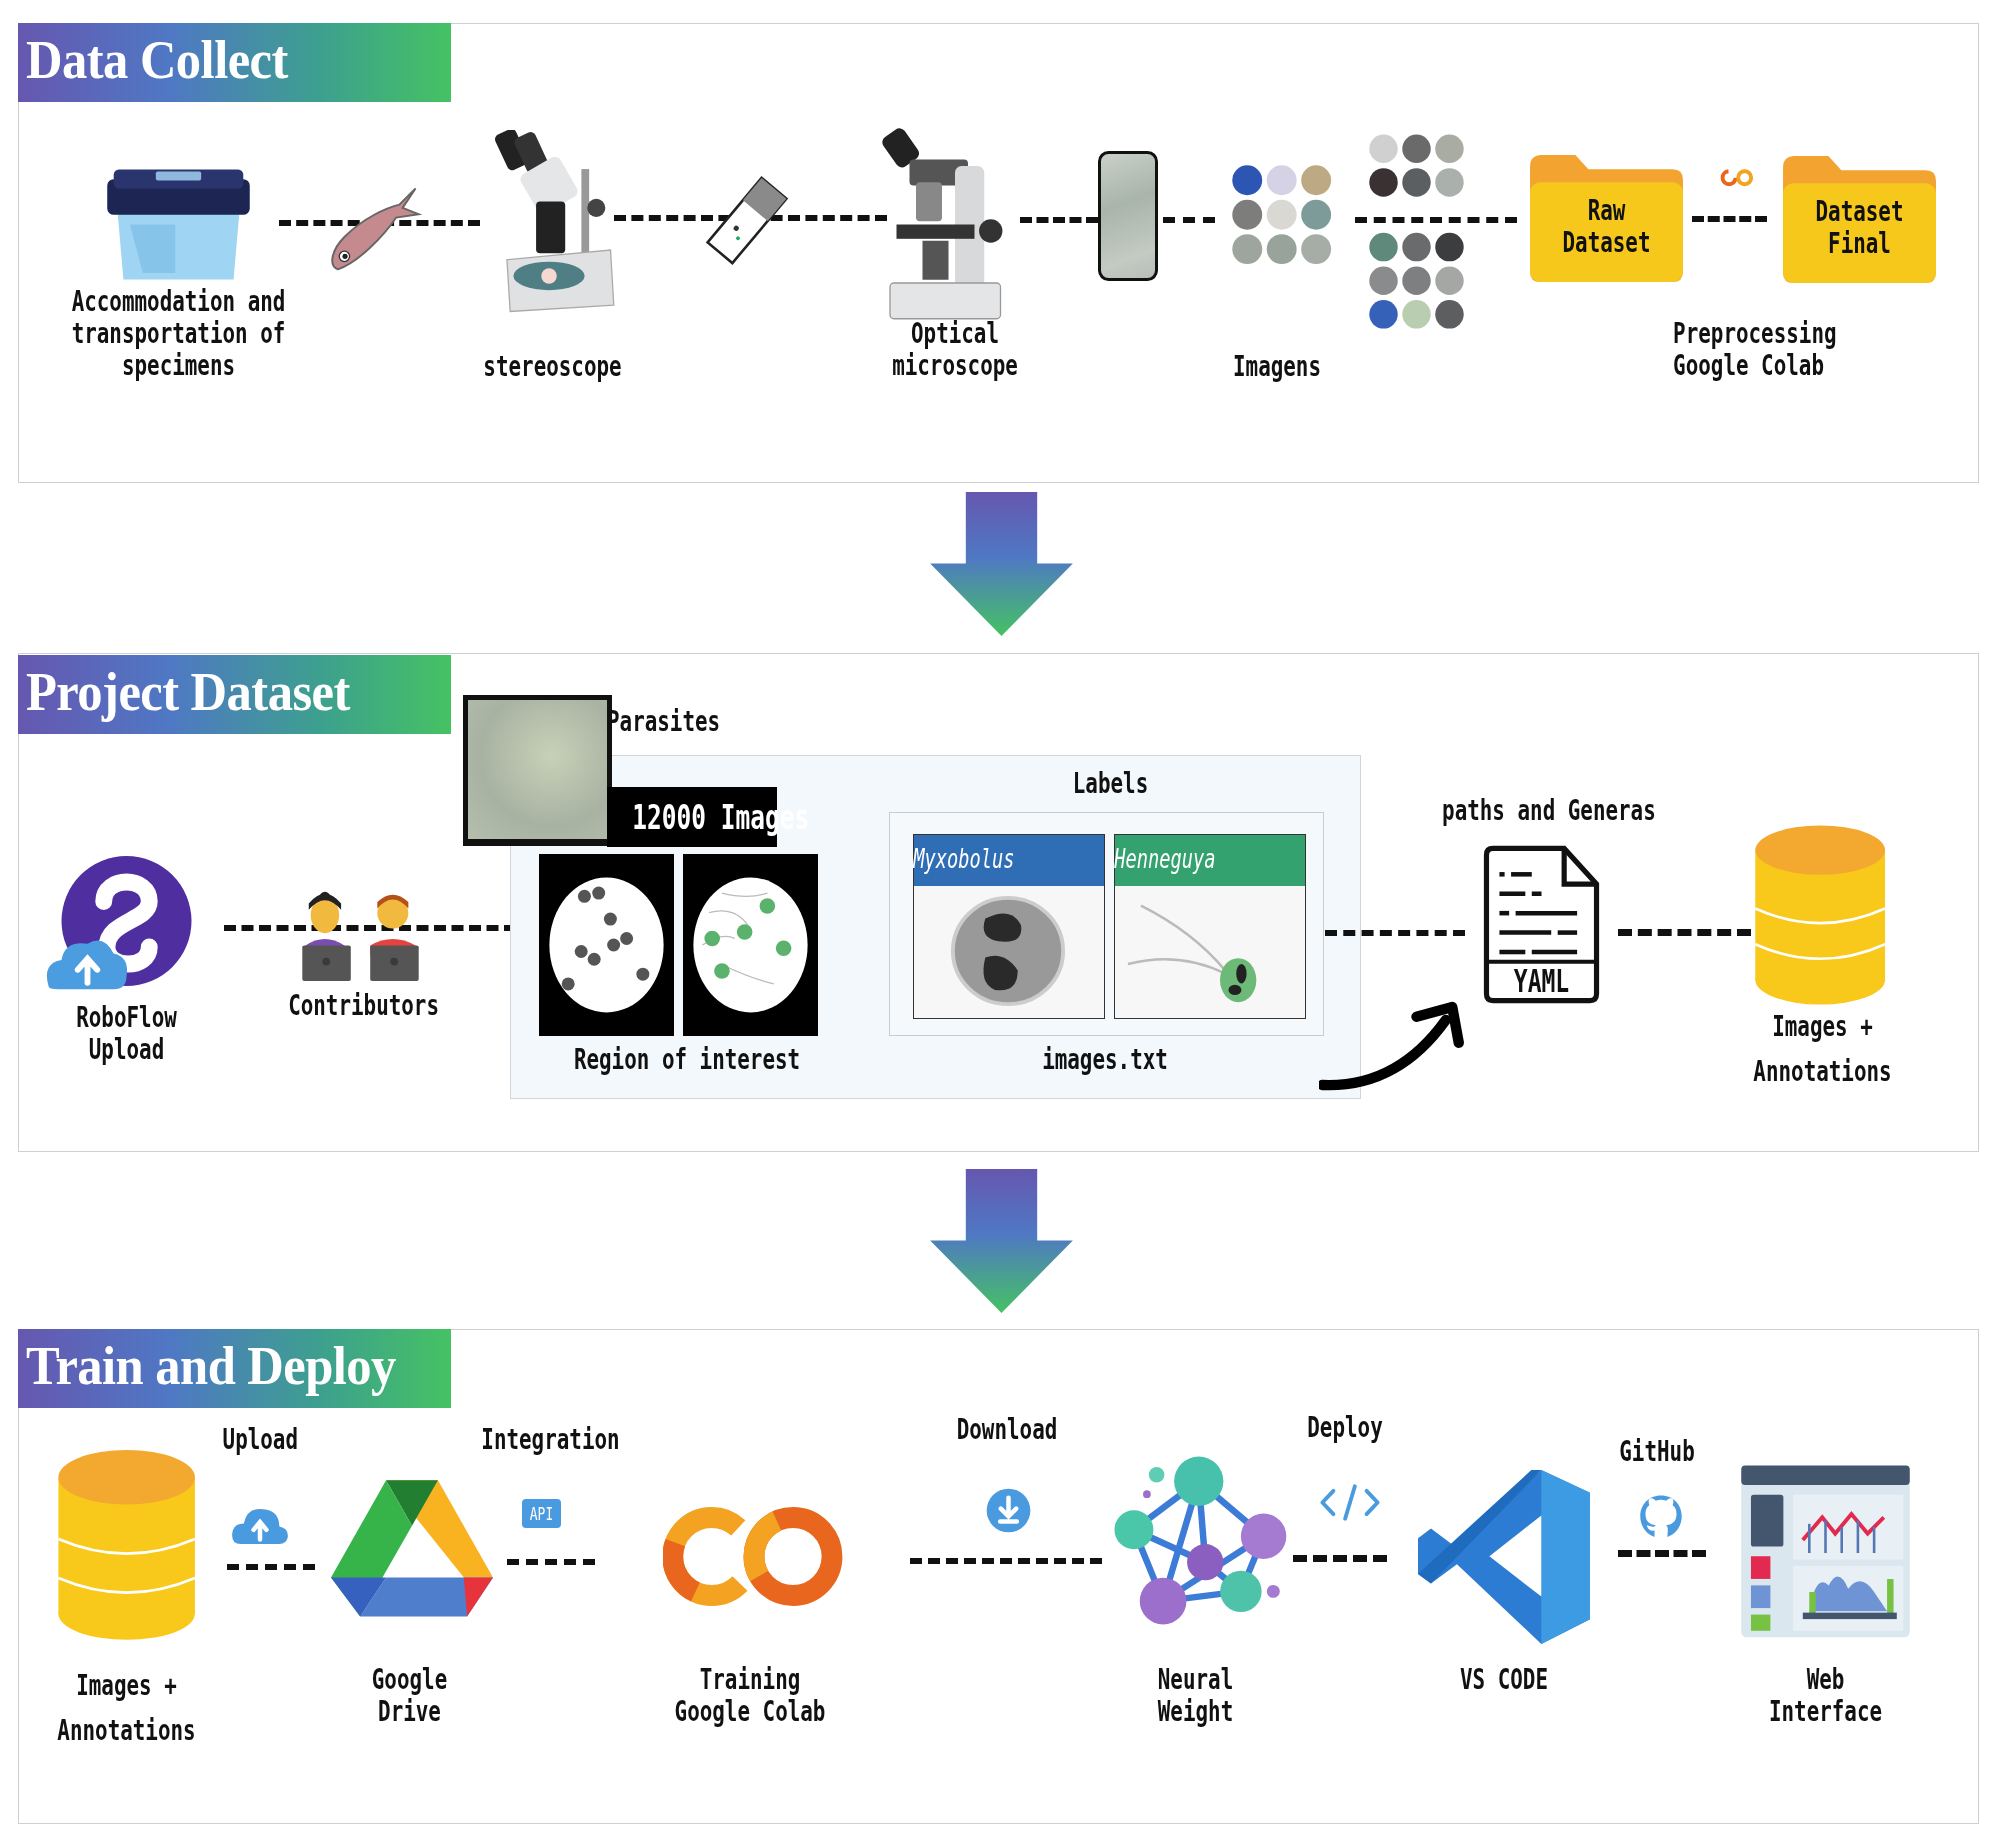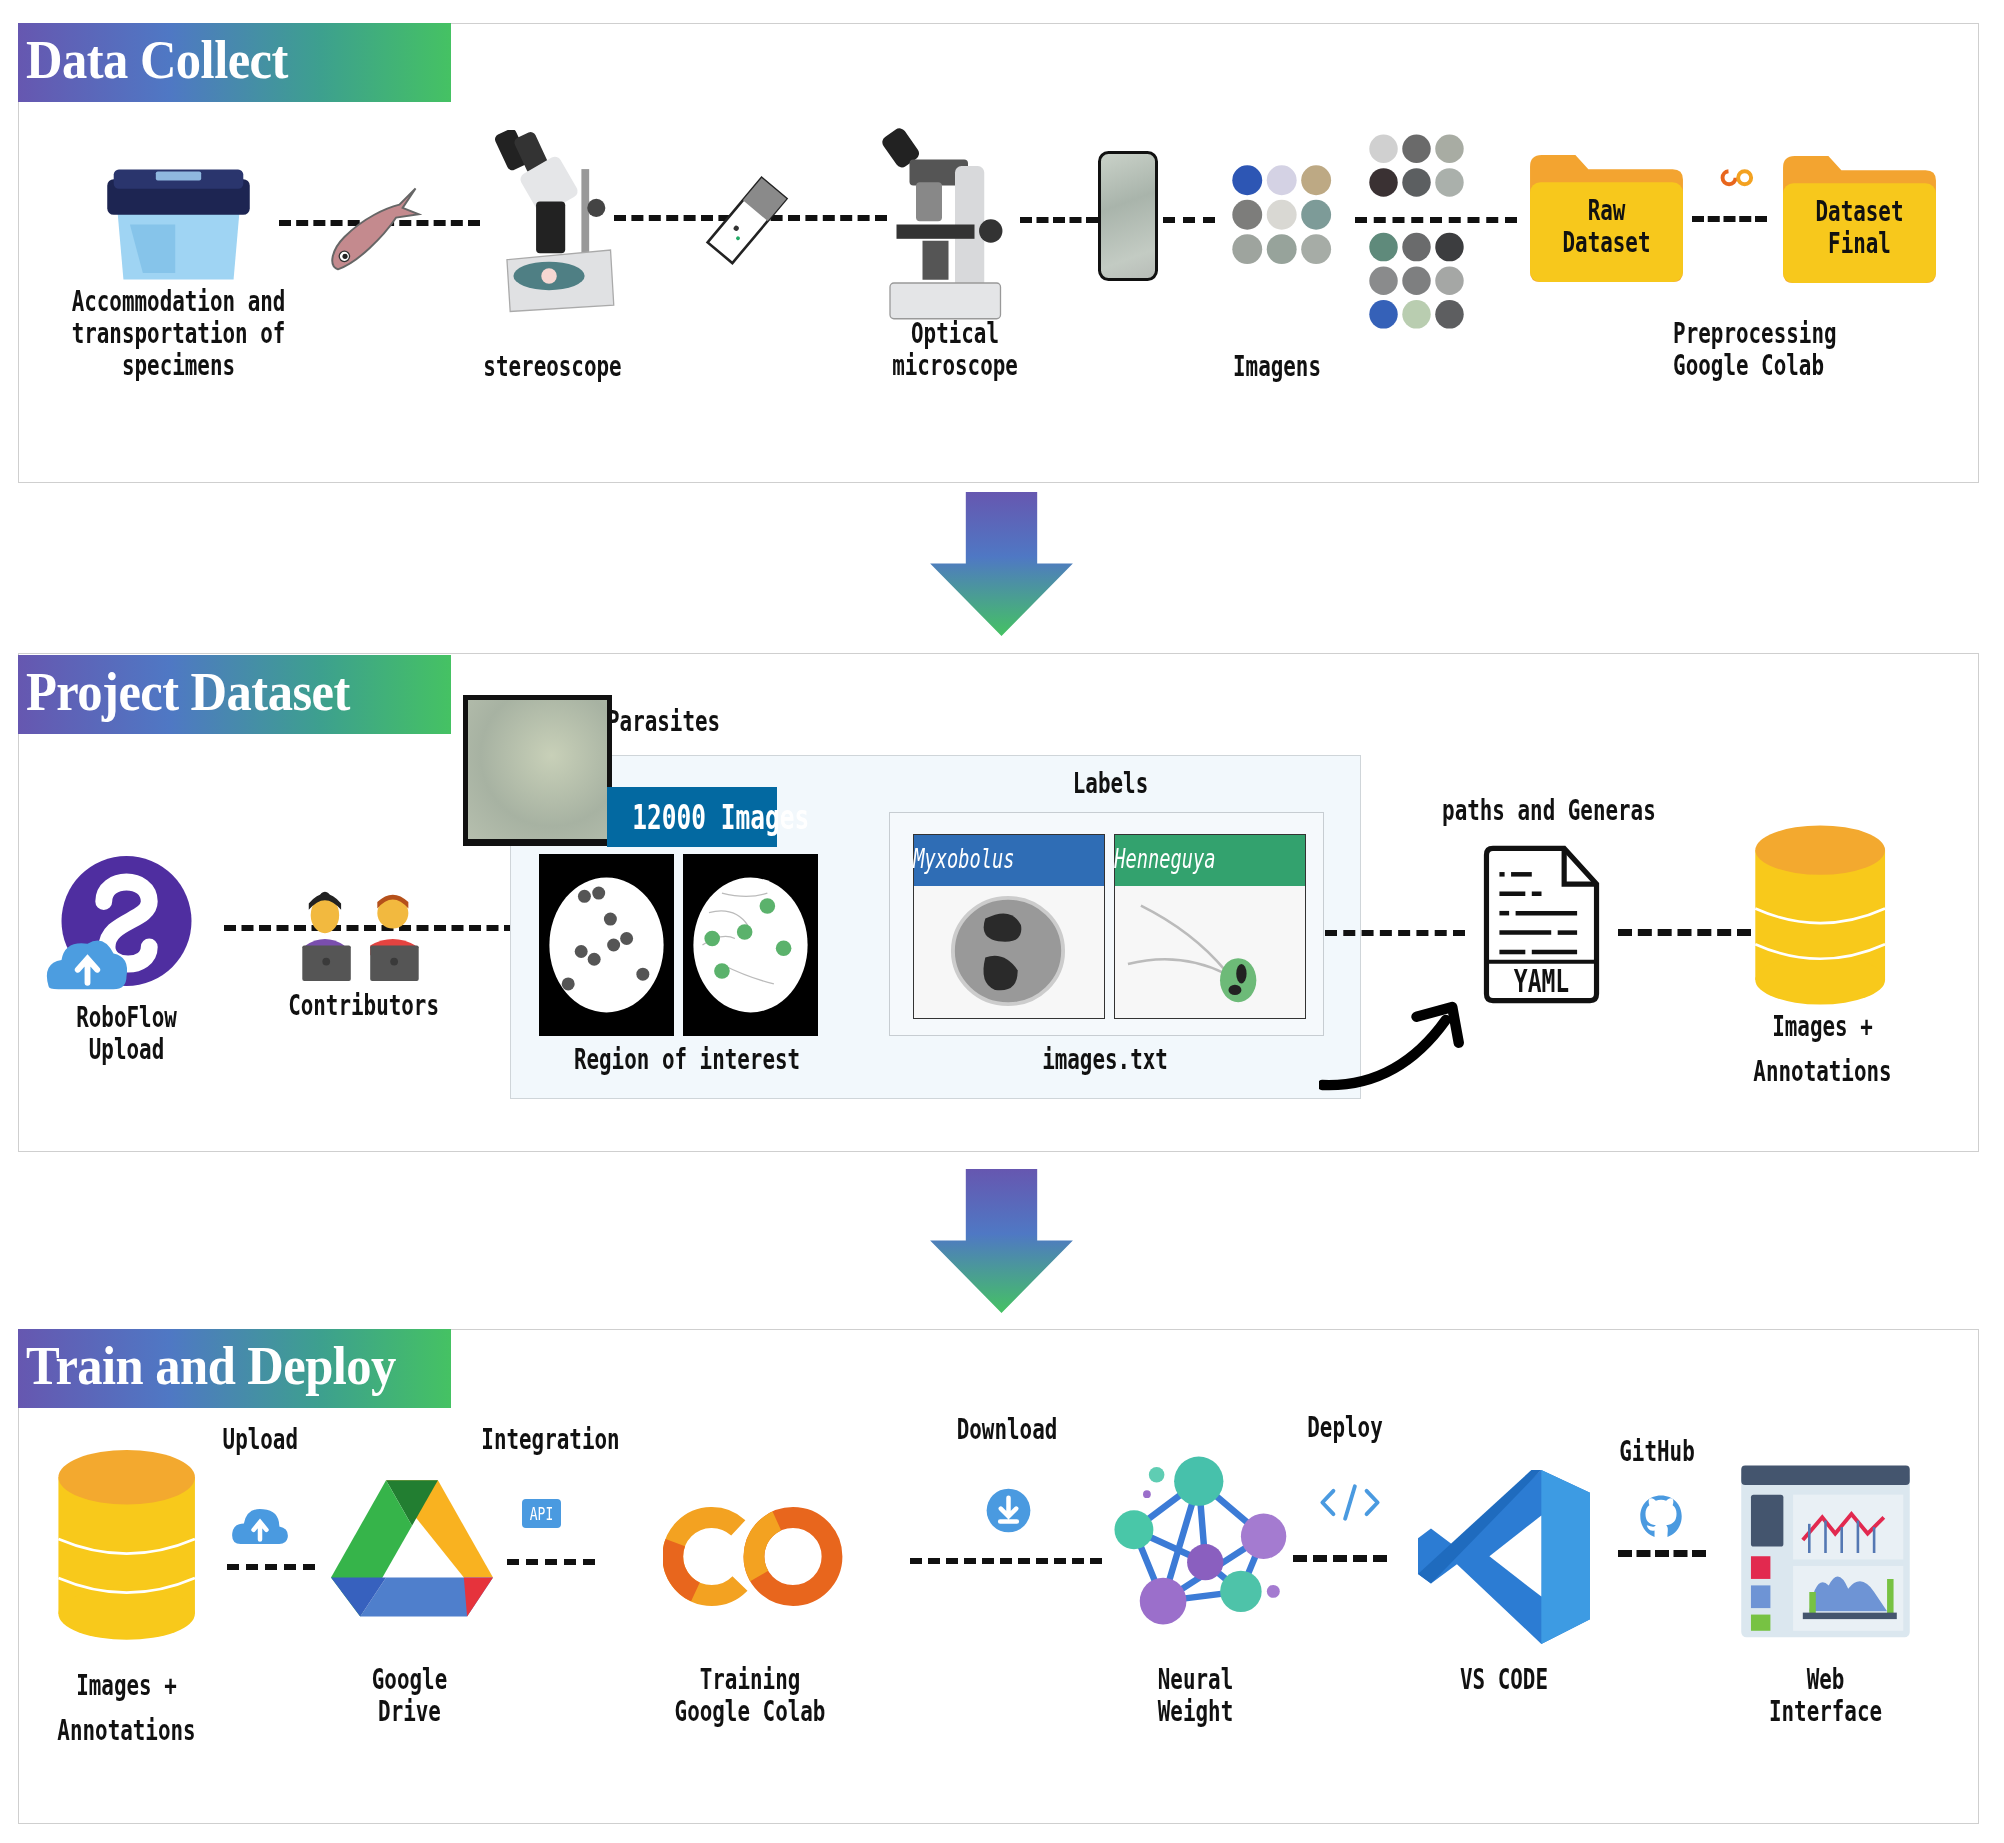--- a/index.html
+++ b/index.html
@@ -204,21 +204,21 @@
   </svg>
 </div>
 <div class="lbl" style="left:260px;top:989px;width:201px;">Contributors</div>
 
 <div class="abs" style="left:510px;top:755px;width:851px;height:344px;background:#f2f8fc;border:1.9px solid #cfd5d9;box-sizing:border-box;"></div>
 
 <div class="abs" style="left:463px;top:695px;width:149px;height:151px;background:#111;">
   <div style="position:absolute;left:5.2px;top:5.2px;width:139px;height:139px;background:radial-gradient(ellipse at 60% 40%,#c8d0b8,#a7b2a2 60%,#b6bfae);"></div>
 </div>
 <div class="lbl" style="left:607px;top:705px;width:143px;text-align:left;transform-origin:left;">Parasites</div>
-<div class="abs" style="left:607px;top:787px;width:170px;height:60px;background:#0369a1;">
+<div class="abs" style="left:607px;top:787px;width:170px;height:60px;background:#000000;">
   <div class="lbl" style="left:-6.5px;top:11.7px;width:224px;color:#fff;font-size:34px;line-height:36px;">12000 Images</div>
 </div>
 
 <div class="abs" style="left:539px;top:854px;width:135px;height:182px;background:#000;">
   <svg width="135" height="182" viewBox="0 0 208 280">
     <ellipse cx="104" cy="140" rx="88" ry="104" fill="#fff"></ellipse>
     <g fill="#555">
         <circle cx="70" cy="65" r="10"></circle>
         <circle cx="92" cy="60" r="10"></circle>
         <circle cx="110" cy="100" r="10"></circle>

